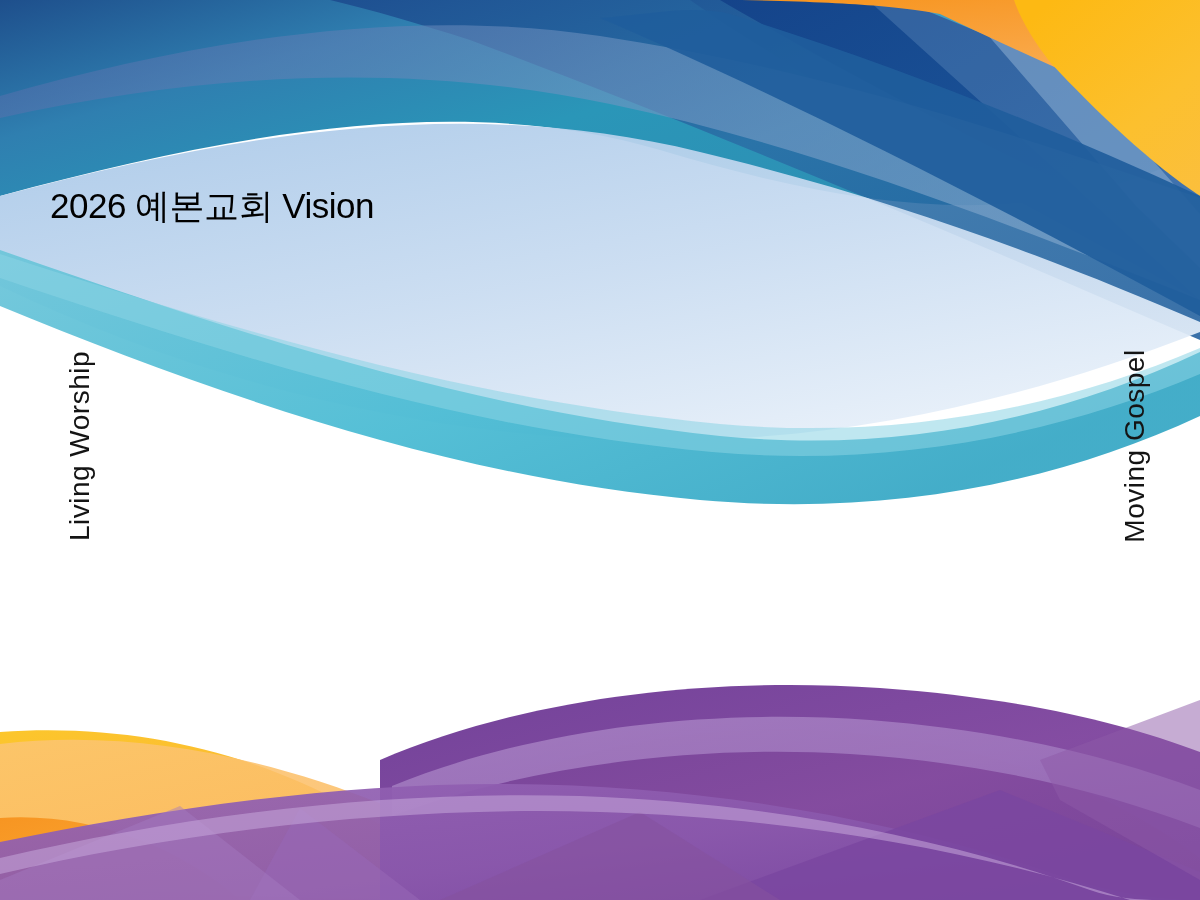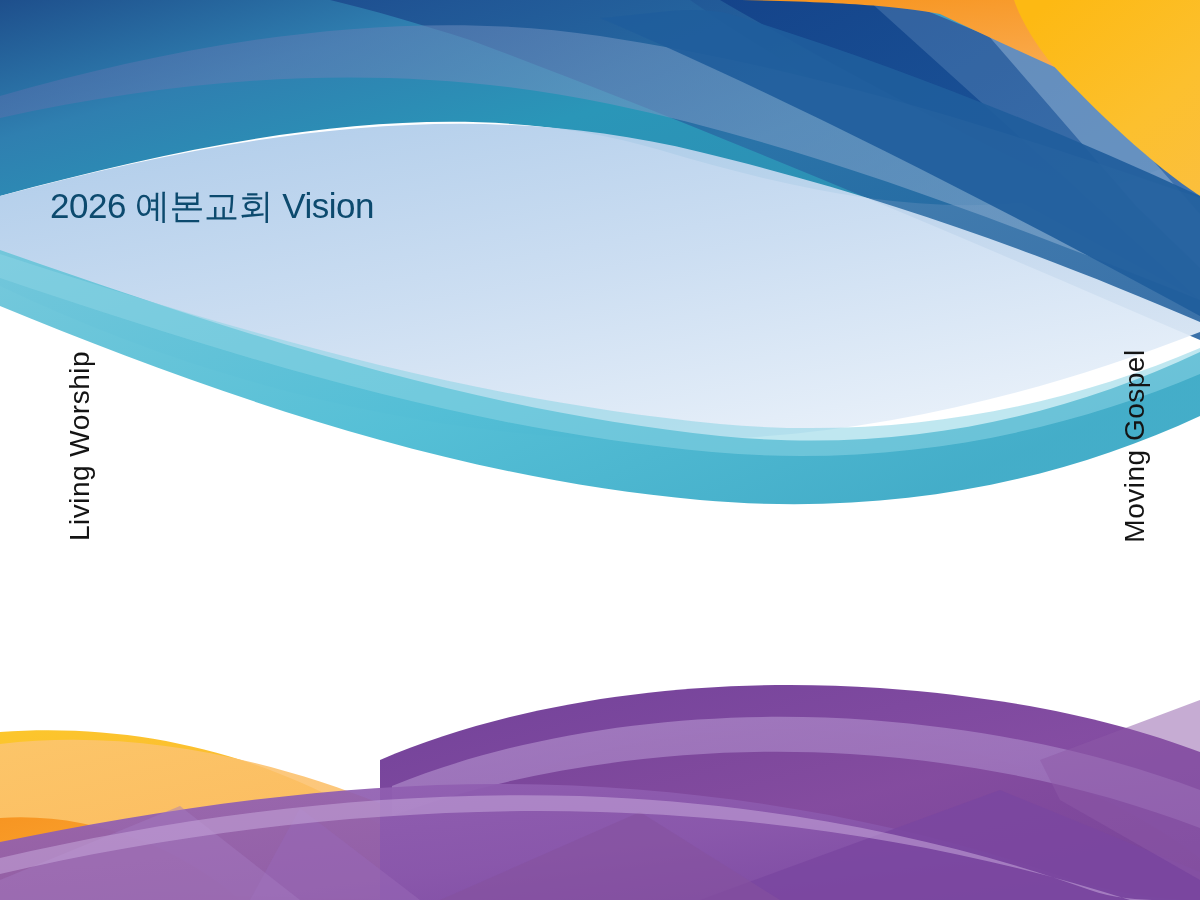--- a/index.html
+++ b/index.html
@@ -26,21 +26,21 @@
   }
 
   
   #eyebrow {
     position: absolute;
     left: 50px;
     top: 188px;
     font-size: 35px;
     font-weight: 400;
     letter-spacing: -0.5px;
-    color: #0c4a6e;
+    color: #000000;
     white-space: nowrap;
     line-height: 1;
   }
 
   
   #headline {
     position: absolute;
     left: 140px;
     top: 252px;
     width: 930px;

